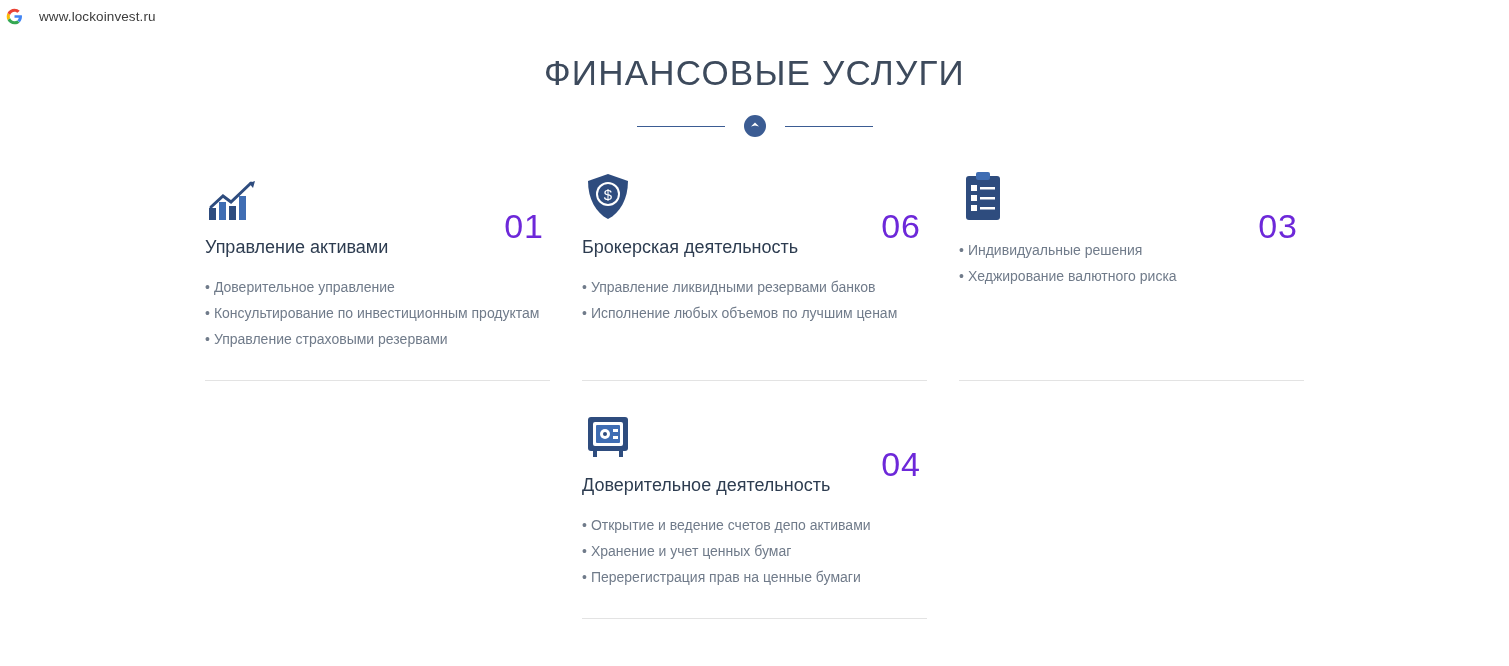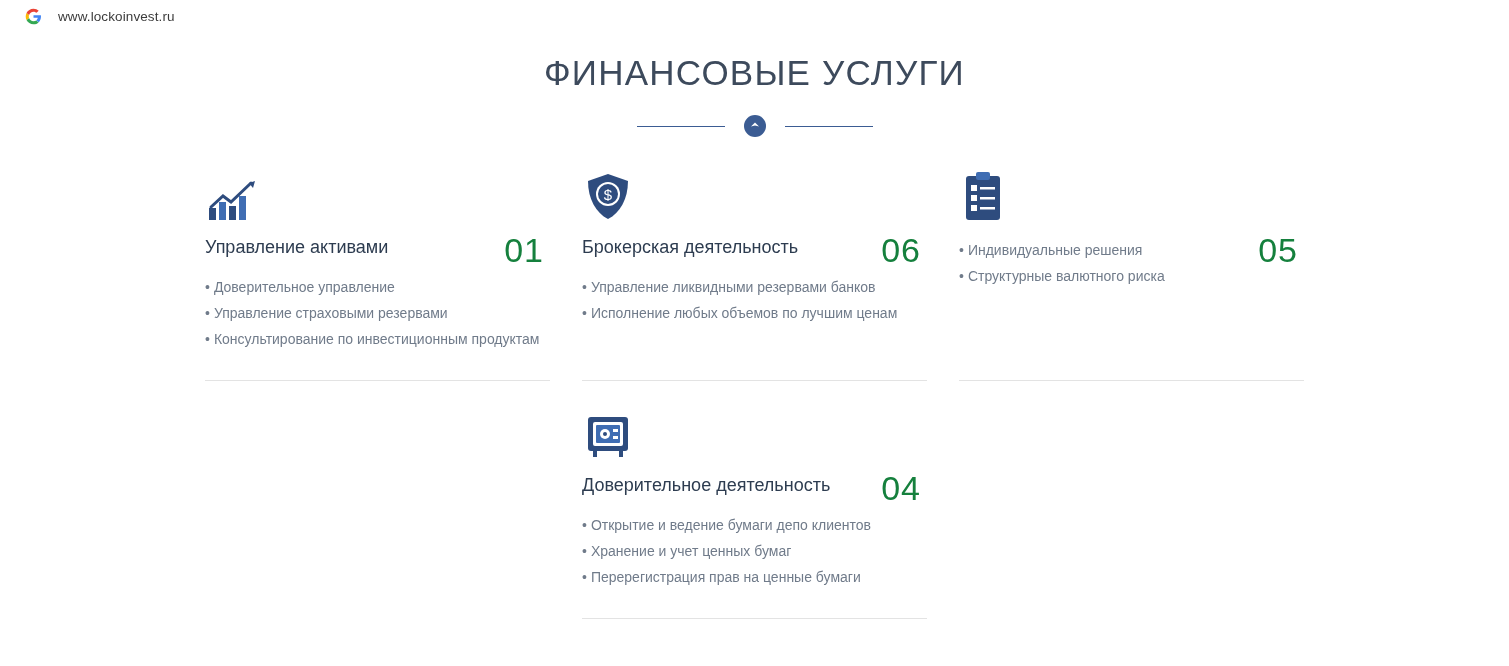--- a/index.html
+++ b/index.html
@@ -13,21 +13,21 @@
     overflow: hidden;
     font-family: "Liberation Sans", sans-serif;
     color: #333;
   }
 
   
   .topbar {
     height: 33px;
     display: flex;
     align-items: center;
-    padding-left: 24px;
+    padding-left: 5px;
     box-sizing: border-box;
   }
   .g-icon {
     width: 18px;
     height: 18px;
     display: inline-flex;
     align-items: center;
     justify-content: center;
     margin-right: 16px;
   }
@@ -108,23 +108,23 @@
   .card-title {
     font-size: 18px;
     color: #2d3c50;
     font-weight: 400;
     margin: 0 0 16px 0;
     font-family: "Liberation Sans", sans-serif;
   }
   .card-number {
     position: absolute;
     right: 6px;
-    top: 68px;
+    top: 44px;
     font-size: 34px;
-    color: #15803d;
+    color: #6d28d9;
     letter-spacing: 1px;
     font-family: "Liberation Sans", sans-serif;
     line-height: 1;
   }
   .card ul {
     list-style: none;
     margin: 0;
     padding: 0;
   }
   .card li {
@@ -186,22 +186,22 @@
           <rect x="4" y="31" width="7" height="12" fill="#2e4c7e"></rect>
           <rect x="14" y="25" width="7" height="18" fill="#3f6db3"></rect>
           <rect x="24" y="29" width="7" height="14" fill="#2e4c7e"></rect>
           <rect x="34" y="19" width="7" height="24" fill="#3f6db3"></rect>
         </svg>
       </div>
       <div class="card-number">01</div>
       <h3 class="card-title">Управление активами</h3>
       <ul>
         <li><span class="bullet">•</span><span>Доверительное управление</span></li>
+        <li><span class="bullet">•</span><span>Консультирование по инвестиционным продуктам</span></li>
         <li><span class="bullet">•</span><span>Управление страховыми резервами</span></li>
-        <li><span class="bullet">•</span><span>Консультирование по инвестиционным продуктам</span></li>
       </ul>
     </div>
 
     <div class="card">
       <div class="card-icon">
         <svg width="52" height="52" viewBox="0 0 52 52">
           <path d="M26 3 L46 10 C46 28 38 42 26 48 C14 42 6 28 6 10 Z" fill="#2e4c7e"></path>
           <circle cx="26" cy="23" r="12" fill="#ffffff"></circle>
           <circle cx="26" cy="23" r="10" fill="#2e4c7e"></circle>
           <text x="26" y="29" font-size="15" font-family="Liberation Sans, sans-serif" fill="#ffffff" text-anchor="middle">$</text>
@@ -221,24 +221,24 @@
           <rect x="7" y="5" width="34" height="44" rx="3" fill="#2e4c7e"></rect>
           <rect x="17" y="1" width="14" height="8" rx="2" fill="#3f6db3"></rect>
           <rect x="12" y="14" width="6" height="6" fill="#ffffff"></rect>
           <rect x="21" y="16" width="15" height="2.5" fill="#ffffff"></rect>
           <rect x="12" y="24" width="6" height="6" fill="#ffffff"></rect>
           <rect x="21" y="26" width="15" height="2.5" fill="#ffffff"></rect>
           <rect x="12" y="34" width="6" height="6" fill="#ffffff"></rect>
           <rect x="21" y="36" width="15" height="2.5" fill="#ffffff"></rect>
         </svg>
       </div>
-      <div class="card-number">05</div>
+      <div class="card-number">03</div>
       <ul>
         <li><span class="bullet">•</span><span>Индивидуальные решения</span></li>
-        <li><span class="bullet">•</span><span>Структурные валютного риска</span></li>
+        <li><span class="bullet">•</span><span>Хеджирование валютного риска</span></li>
       </ul>
     </div>
   </div>
 
   <div class="row2">
     <div class="spacer"></div>
 
     <div class="card">
       <div class="card-icon">
         <svg width="52" height="48" viewBox="0 0 52 48">
@@ -249,21 +249,21 @@
           <circle cx="23" cy="21" r="2" fill="#2e4c7e"></circle>
           <rect x="31" y="16" width="5" height="3" fill="#ffffff"></rect>
           <rect x="31" y="23" width="5" height="3" fill="#ffffff"></rect>
           <rect x="11" y="38" width="4" height="6" fill="#2e4c7e"></rect>
           <rect x="37" y="38" width="4" height="6" fill="#2e4c7e"></rect>
         </svg>
       </div>
       <div class="card-number">04</div>
       <h3 class="card-title">Доверительное деятельность</h3>
       <ul>
-        <li><span class="bullet">•</span><span>Открытие и ведение бумаги депо клиентов</span></li>
+        <li><span class="bullet">•</span><span>Открытие и ведение счетов депо активами</span></li>
         <li><span class="bullet">•</span><span>Хранение и учет ценных бумаг</span></li>
         <li><span class="bullet">•</span><span>Перерегистрация прав на ценные бумаги</span></li>
       </ul>
     </div>
 
     <div class="spacer"></div>
   </div>
 
 </div>
 

